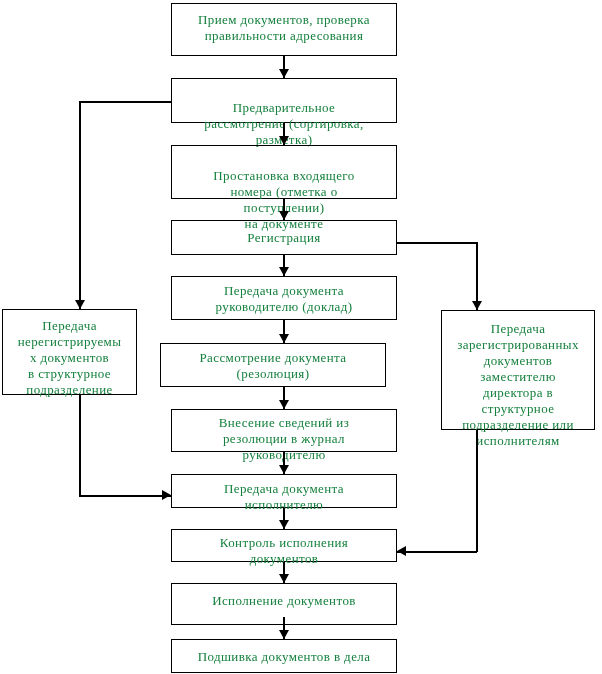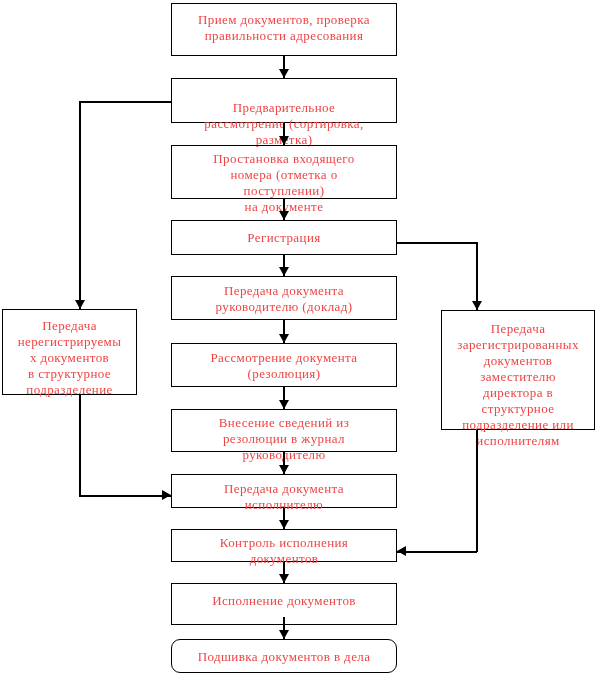--- a/index.html
+++ b/index.html
@@ -1,21 +1,21 @@
 <!DOCTYPE html>
 <html><head>
 <meta charset="utf-8">
 <style>
   html,body{margin:0;padding:0;background:#ffffff;}
   #canvas{
     position:relative;
     width:602px;height:674px;
     background:#ffffff;
     font-family:"Liberation Serif", serif;
-    color:#ef4444;
+    color:#15803d;
     overflow:hidden;
   }
   .box{
     position:absolute;
     box-sizing:border-box;
     border:1.5px solid #000;
     background:transparent;
   }
   .lbl{
     position:absolute;
@@ -48,36 +48,36 @@
 правильности адресования</div>
   </div>
 
   <div class="box" style="left:171px;top:78px;width:226px;height:45px;">
     <div class="lbl" style="top:21px">Предварительное
 рассмотрение (сортировка,
 разметка)</div>
   </div>
 
   <div class="box" style="left:171px;top:145px;width:226px;height:54px;">
-    <div class="lbl" style="top:5px">Простановка входящего
+    <div class="lbl" style="top:22px">Простановка входящего
 номера (отметка о
 поступлении)
 на документе</div>
   </div>
 
   <div class="box" style="left:171px;top:220px;width:226px;height:35px;">
     <div class="lbl" style="top:9px">Регистрация</div>
   </div>
 
   <div class="box" style="left:171px;top:276px;width:226px;height:44px;">
     <div class="lbl" style="top:6px">Передача документа
 руководителю (доклад)</div>
   </div>
 
-  <div class="box" style="left:171px;top:343px;width:226px;height:44px;">
+  <div class="box" style="left:160px;top:343px;width:226px;height:44px;">
     <div class="lbl" style="top:6px">Рассмотрение документа
 (резолюция)</div>
   </div>
 
   <div class="box" style="left:171px;top:409px;width:226px;height:43px;">
     <div class="lbl" style="top:5px">Внесение сведений из
 резолюции в журнал
 руководителю</div>
   </div>
 
@@ -88,21 +88,21 @@
 
   <div class="box" style="left:171px;top:529px;width:226px;height:33px;">
     <div class="lbl" style="top:5px">Контроль исполнения
 документов</div>
   </div>
 
   <div class="box" style="left:171px;top:583px;width:226px;height:42px;">
     <div class="lbl" style="top:9px">Исполнение документов</div>
   </div>
 
-  <div class="box" style="left:171px;top:639px;width:226px;height:34px;border-radius:9px;">
+  <div class="box" style="left:171px;top:639px;width:226px;height:34px;">
     <div class="lbl" style="top:9px">Подшивка документов в дела</div>
   </div>
 
   <div class="box" style="left:2px;top:309px;width:135px;height:86px;">
     <div class="lbl" style="top:8px">Передача
 нерегистрируемы
 х документов
 в структурное
 подразделение</div>
   </div>

